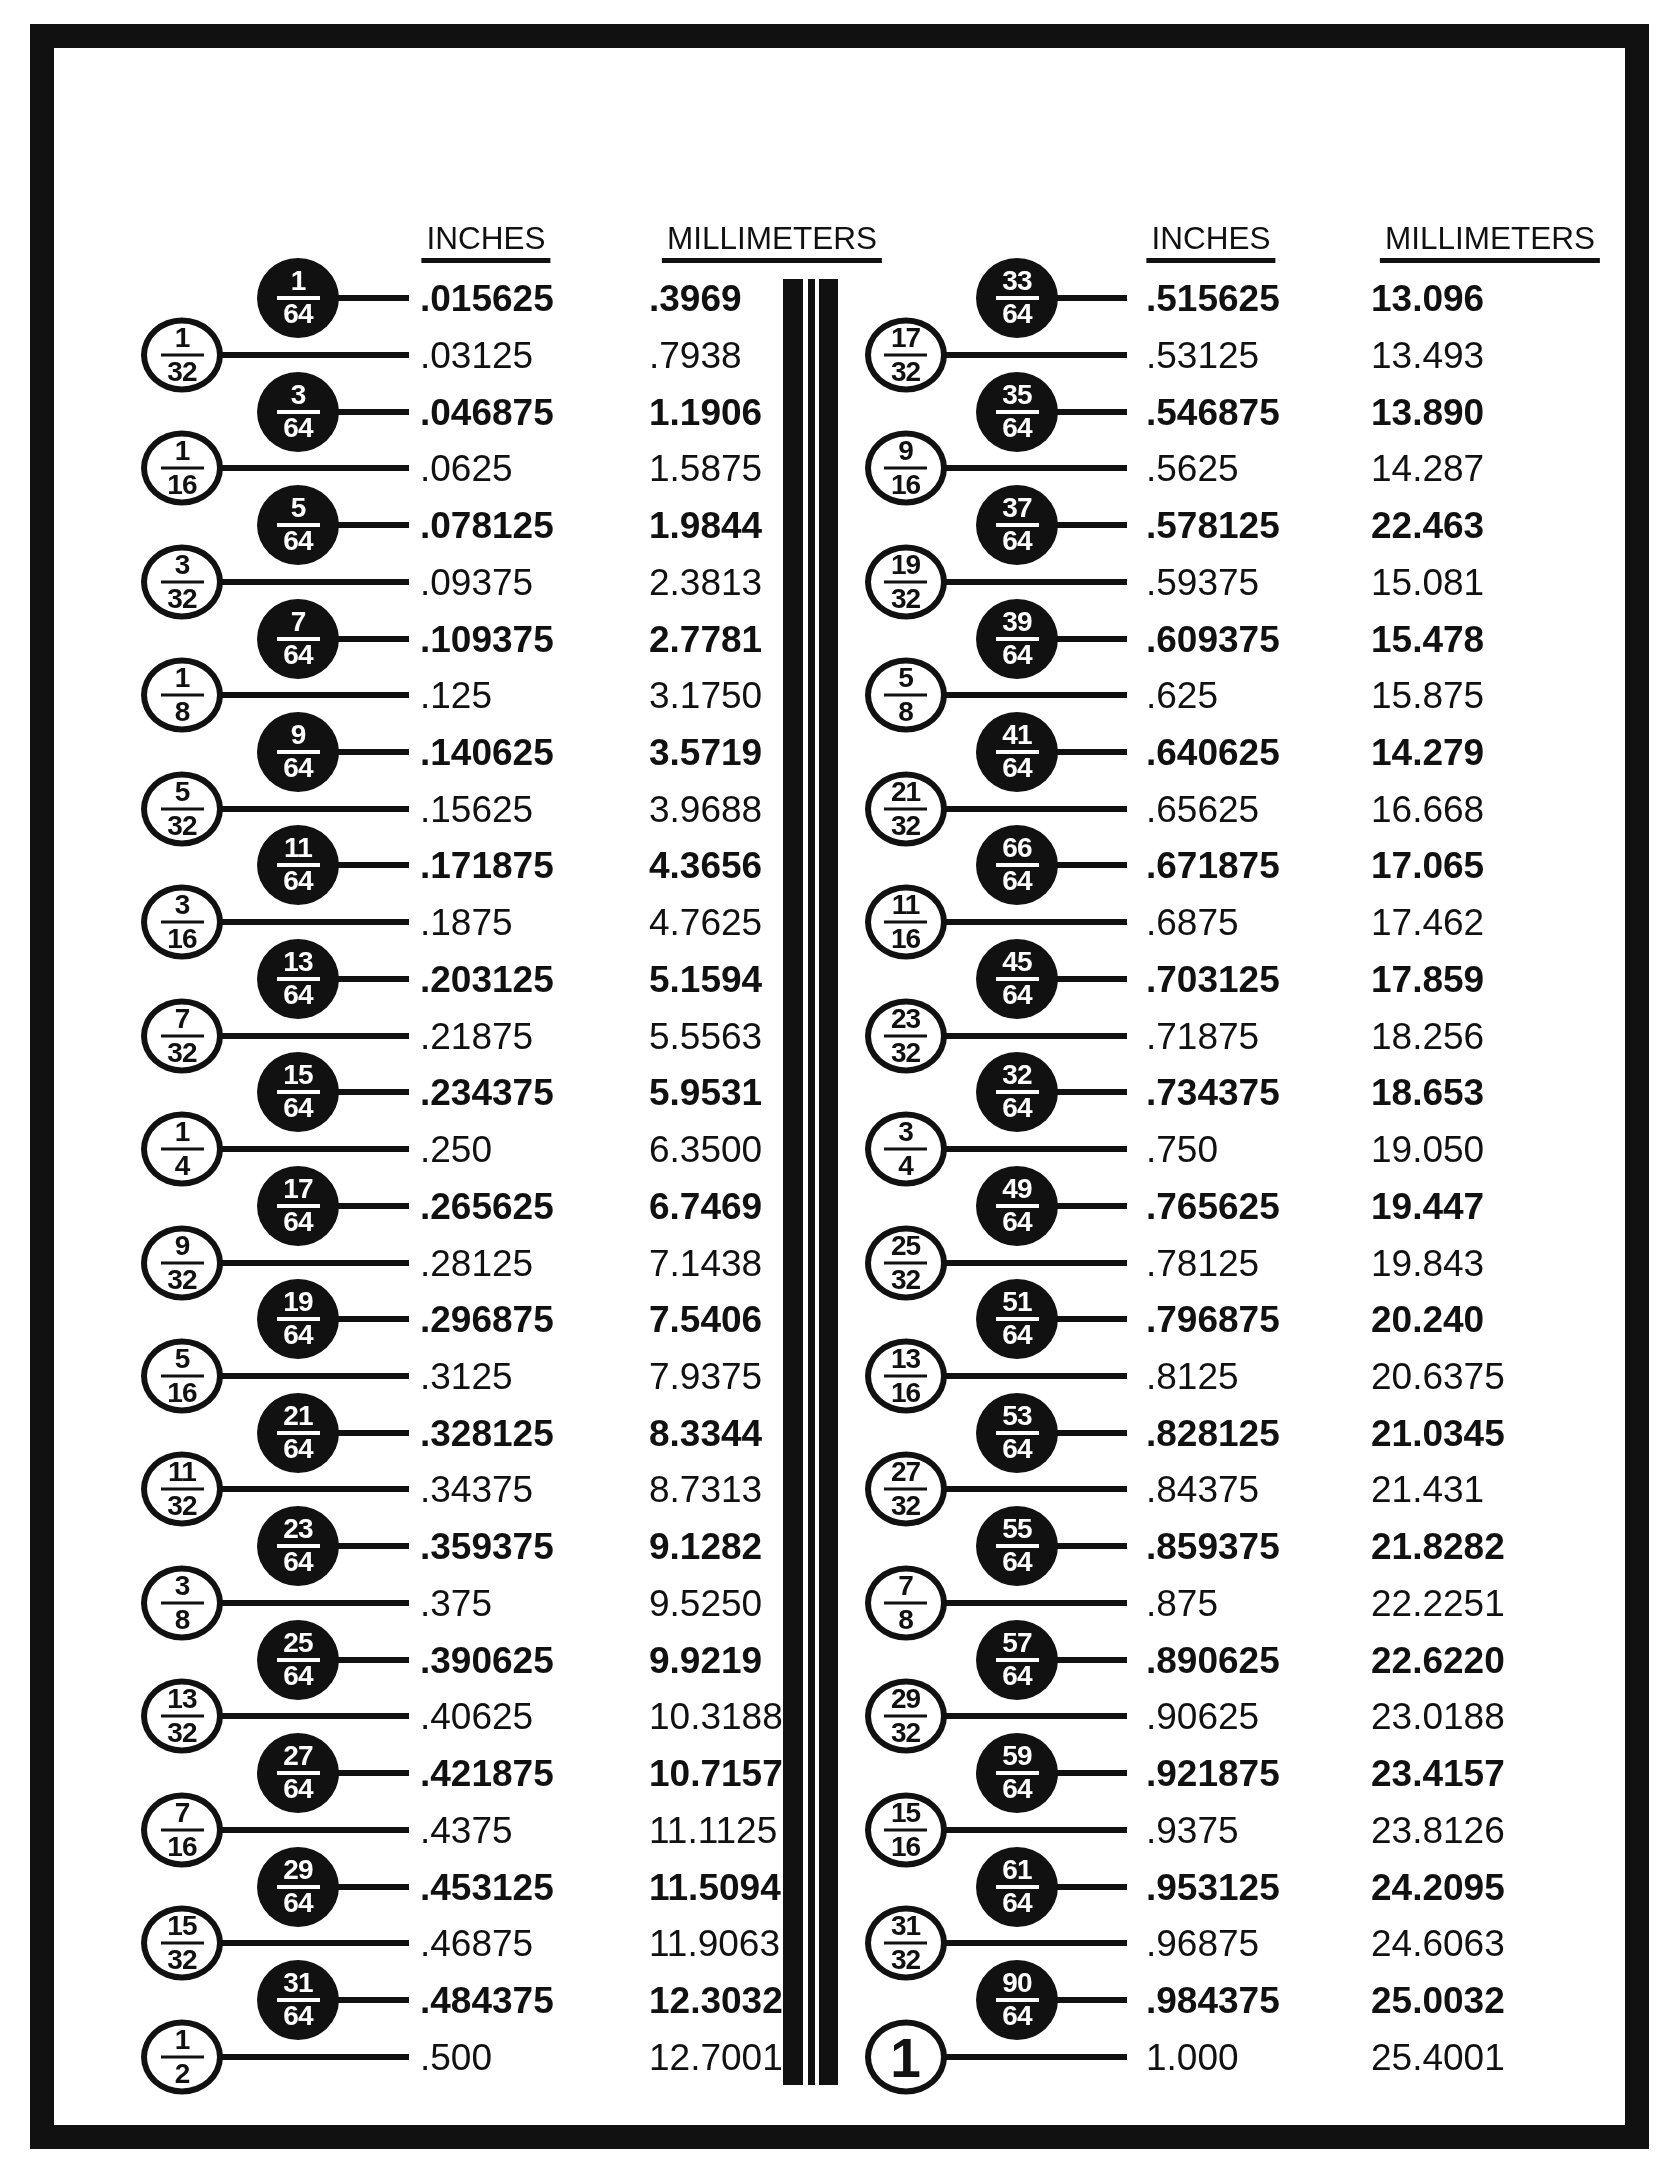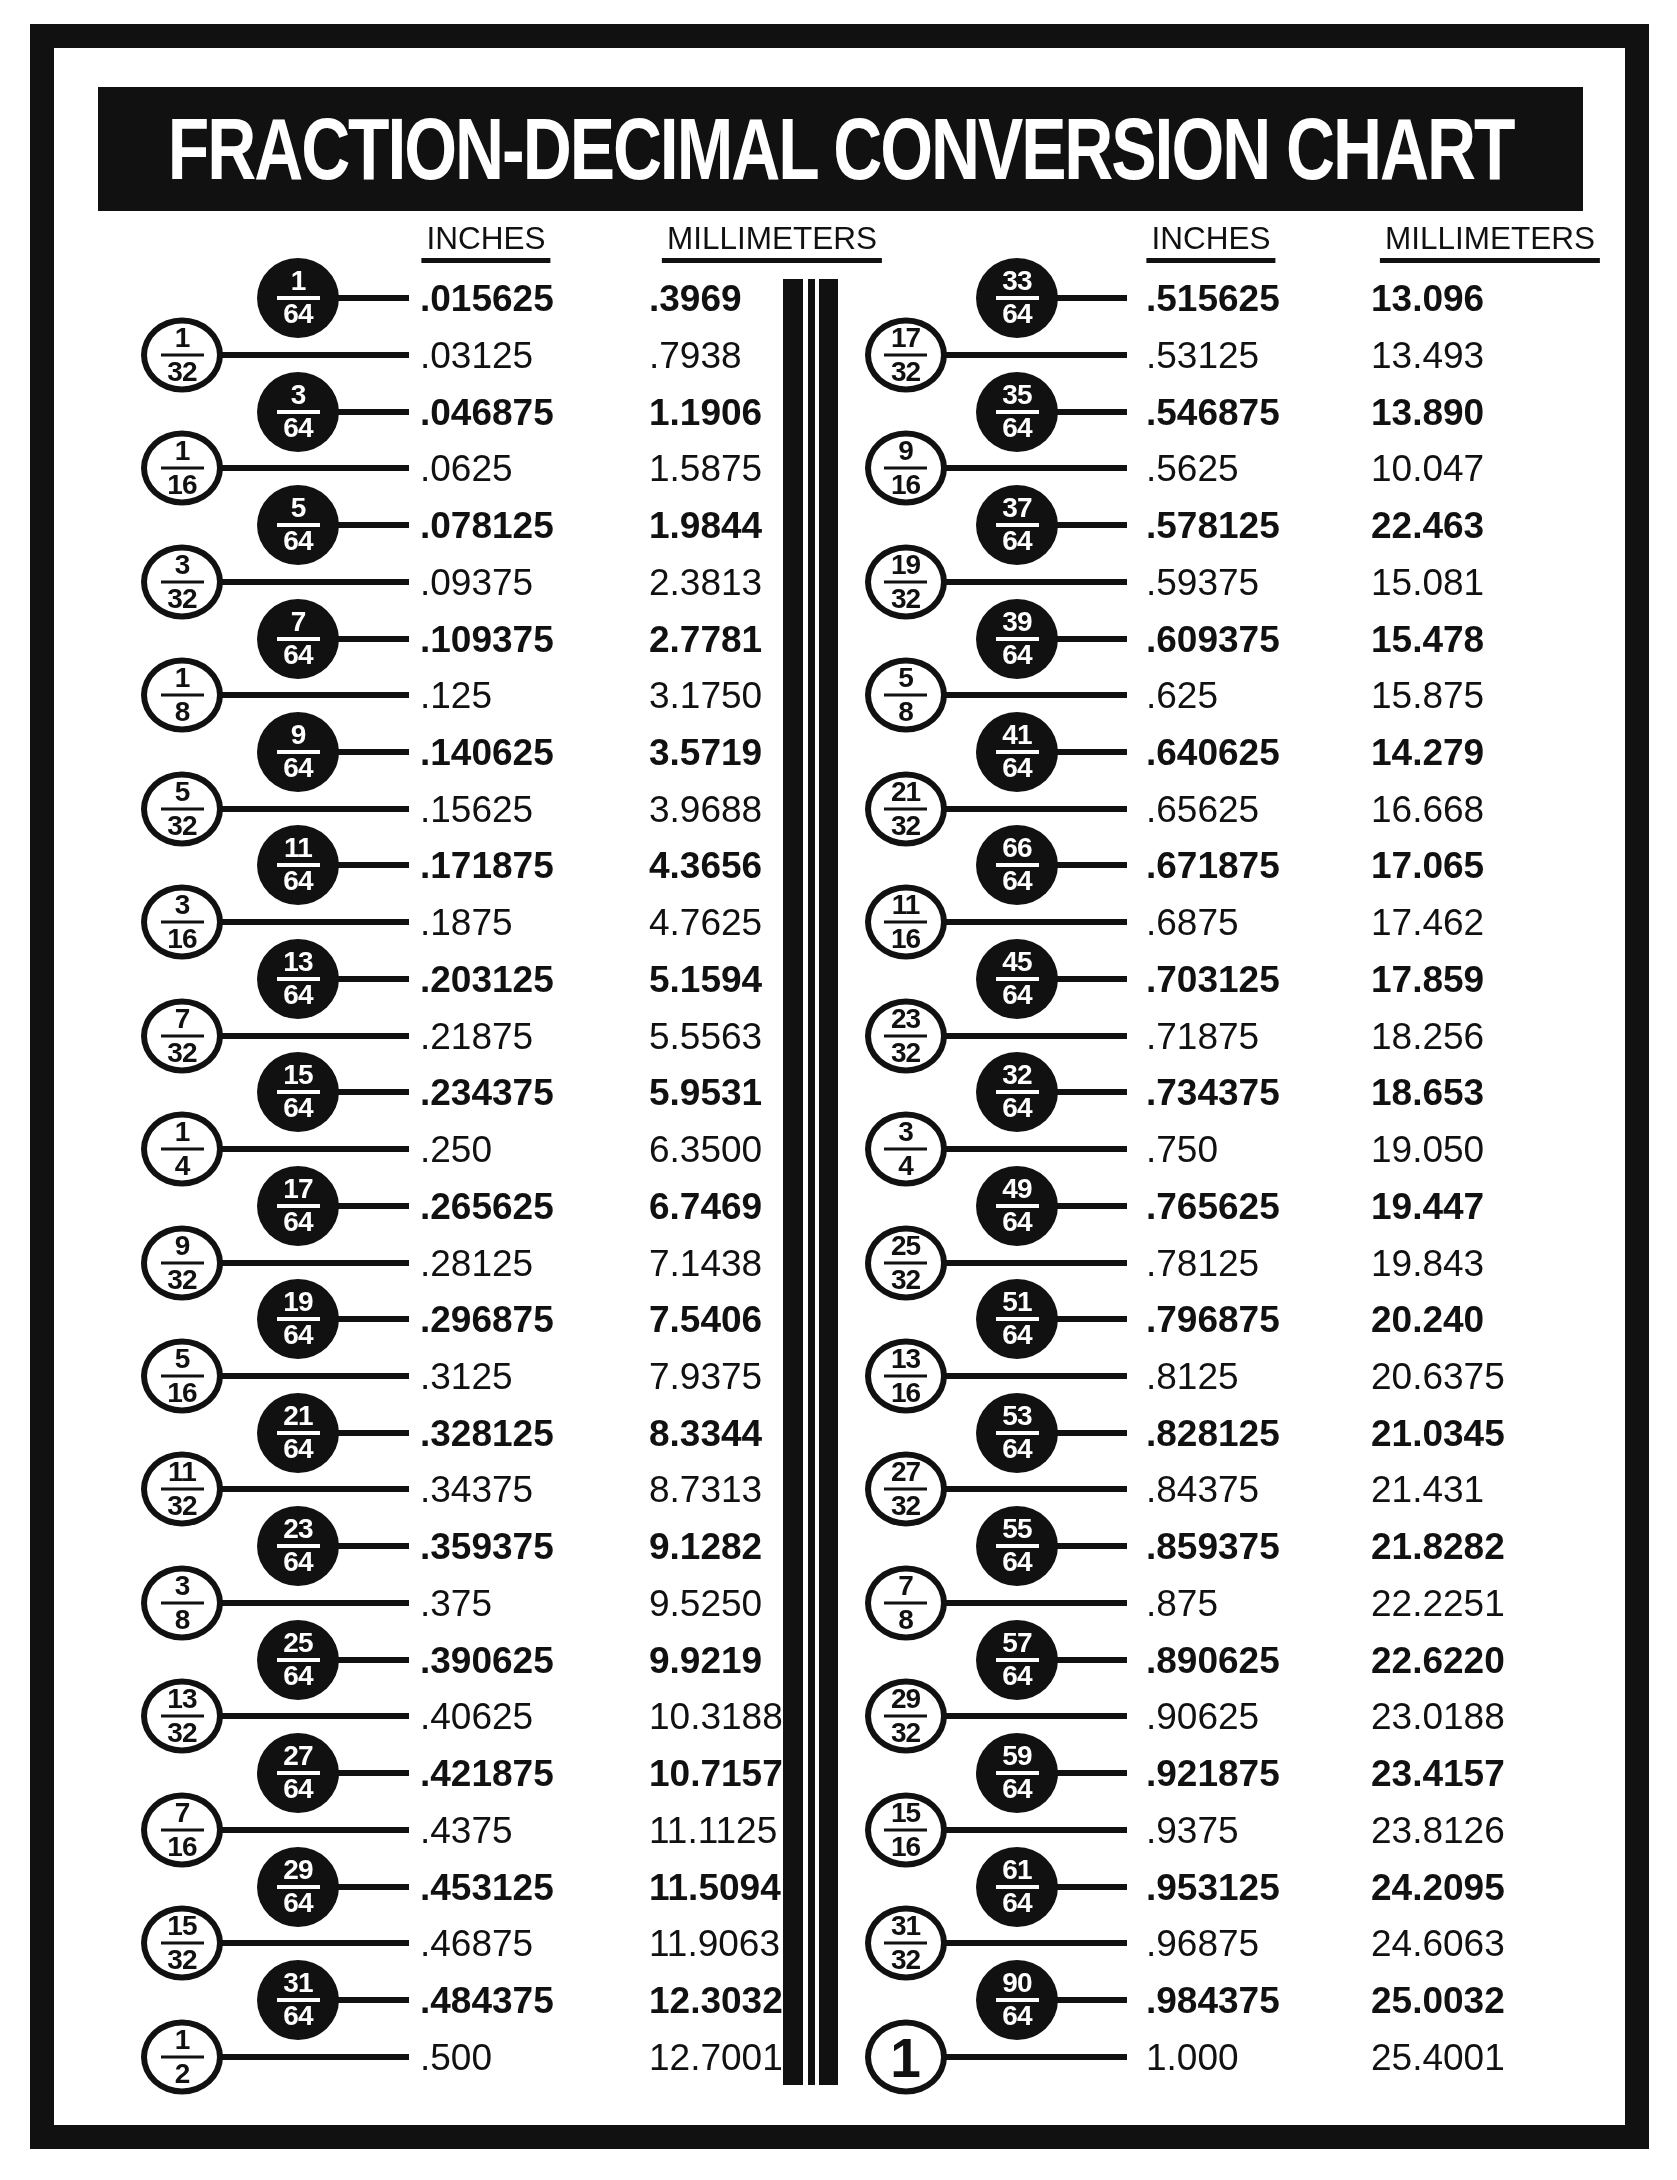--- a/index.html
+++ b/index.html
@@ -119,23 +119,20 @@
   .val.inch { left: var(--inx); }
   .val.mm   { left: var(--mmx); }
 </style>
 </head>
 <body>
 
 <div class="page">
 
   <div class="frame"></div>
 
-  <div class="title-bar">
-    <div class="title-text">FRACTION-DECIMAL CONVERSION CHART</div>
-  </div>
 
   <div class="col-header hdr-in-left">INCHES</div>
   <div class="col-header hdr-mm-left">MILLIMETERS</div>
   <div class="col-header hdr-in-right">INCHES</div>
   <div class="col-header hdr-mm-right">MILLIMETERS</div>
 
   <div class="divider-bar vbar1"></div>
   <div class="divider-bar vbar2"></div>
   <div class="divider-bar vbar3"></div>
 
@@ -601,21 +598,21 @@
     <div class="circle">
       <div class="frac">
         <span class="num">9</span>
         <span class="fbar"></span>
         <span class="den">16</span>
       </div>
 
     </div>
     <div class="connector"></div>
     <div class="val inch">.5625</div>
-    <div class="val mm">10.047</div>
+    <div class="val mm">14.287</div>
   </div>
       <div class="row dark" style="top: 525px;">
     <div class="circle">
       <div class="frac">
         <span class="num">37</span>
         <span class="fbar"></span>
         <span class="den">64</span>
       </div>
 
     </div>

